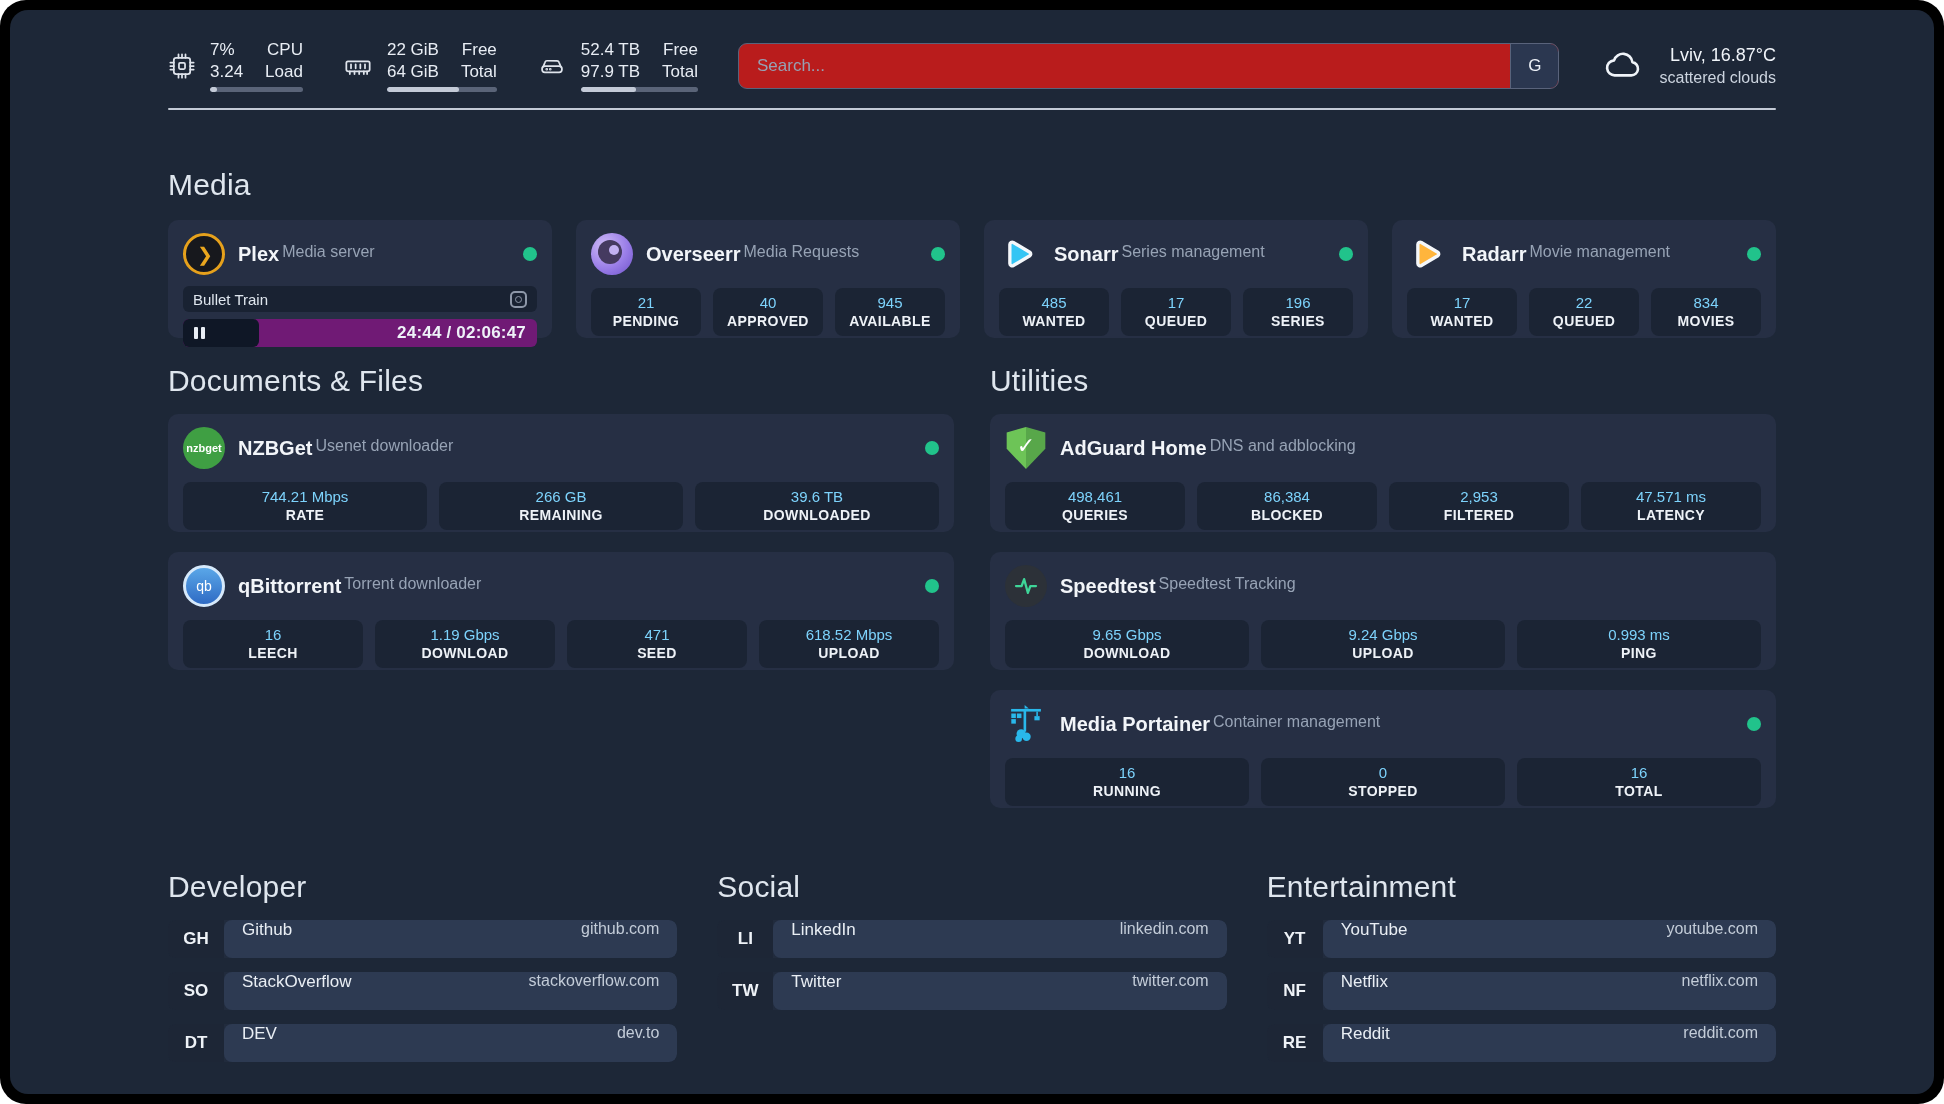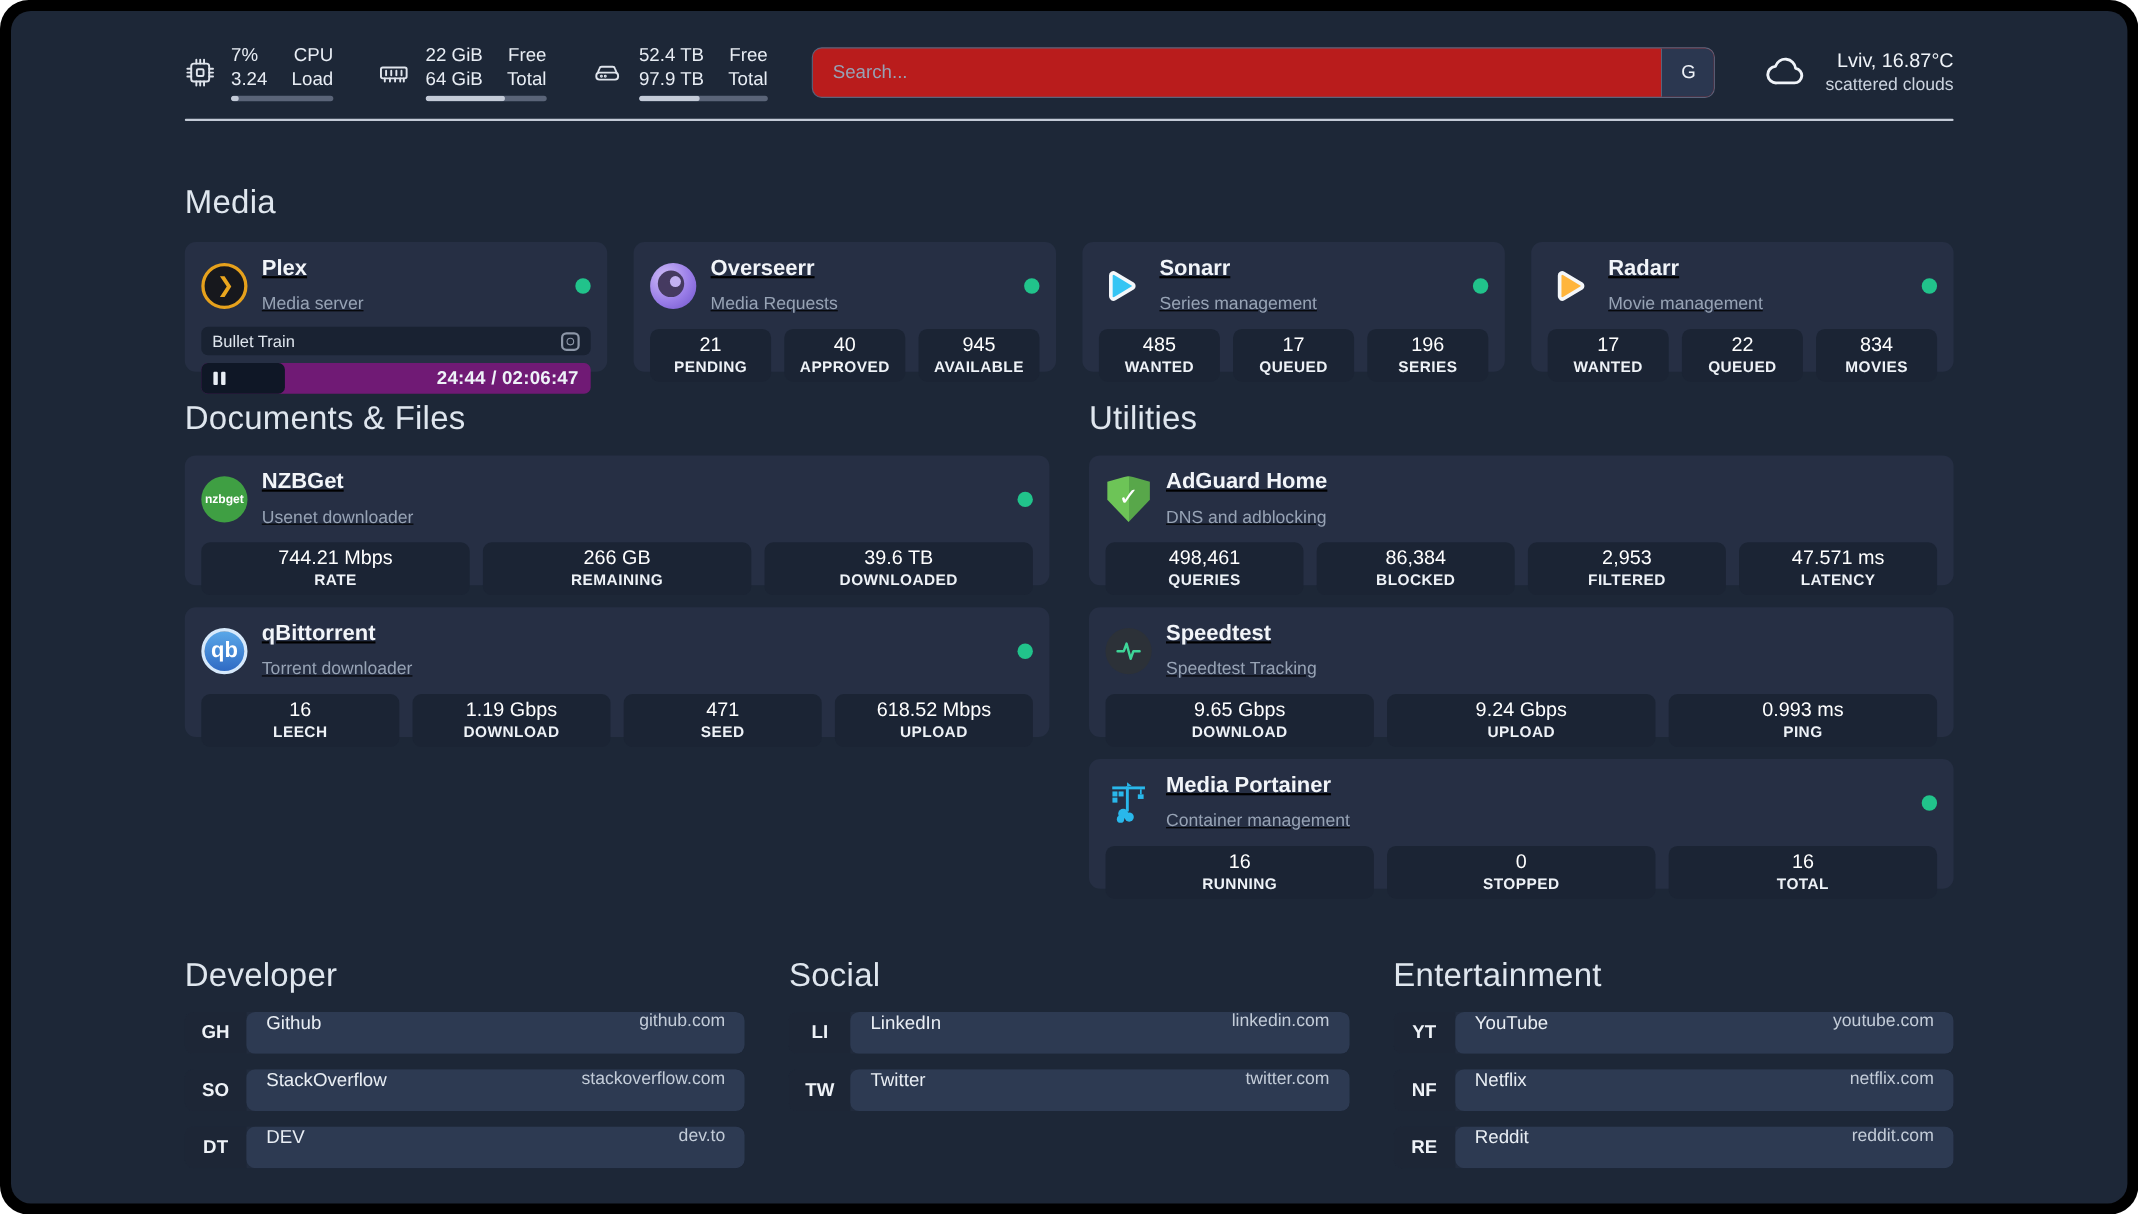--- a/index.html
+++ b/index.html
@@ -30,40 +30,40 @@
   .weather-line2 { font-size:16px; color:#ccd4df; }
   .divider { margin-top:16px; height:2px; background:#c3cad6; border-radius:1px; }
 
   
   .section-title { font-size:30px; color:#dfe6ee; font-weight:500; letter-spacing:.2px; }
   .media-title { margin-top:58px; margin-bottom:18px; }
   .media-grid { display:grid; grid-template-columns:repeat(4,1fr); gap:24px; }
   .card { background:#262f44; border-radius:10px; padding:13px 15px; height:118px; cursor:pointer; }
   .card.short { height:60px; }
   .card-head { display:flex; align-items:center; gap:13px; }
-  .card-titles { display:flex; flex-direction:column; gap:13px;text-decoration:underline; }
+  .card-titles { display:flex; flex-direction:row; gap:3px; }
   .card-name { font-size:20px; font-weight:700; color:#f2f5f9; line-height:1.1; }
   .card-desc { font-size:16px; color:#97a3b5; }
   .status-dot { width:14px; height:14px; border-radius:50%; background:#21c38b; margin-left:auto; align-self:center; flex:none; }
   .stats-row { display:flex; gap:12px; margin-top:13px; }
   .statbox { flex:1; background:#1b2434; border-radius:8px; height:48px; display:flex; flex-direction:column; align-items:center; justify-content:center; gap:2px; }
-  .statbox .v { font-size:18px; color:#ffffff; line-height:1.1; }
+  .statbox .v { font-size:15px; color:#7dd3fc; line-height:1.1; }
   .statbox .l { font-size:14px; font-weight:700; color:#eef2f7; letter-spacing:.4px; line-height:1.1; }
 
   
   .appicon { width:42px; height:42px; flex:none; display:flex; align-items:center; justify-content:center; }
   .icon-plex { border-radius:50%; background:#17181d; border:3px solid #e6a11c; }
   .icon-plex span { color:#eaa61e; font-size:19px; font-weight:700; transform:translateX(1px); }
   .icon-overseerr { border-radius:50%; background:radial-gradient(circle at 32% 30%, #cdbaf6, #9a7ee8 55%, #6e52ca); position:relative; overflow:hidden; }
   .icon-overseerr::before { content:""; position:absolute; width:24px; height:24px; border-radius:50%; background:#453a60; left:7px; top:7px; }
   .icon-overseerr::after { content:""; position:absolute; width:10px; height:10px; border-radius:50%; background:#c3b1f2; left:18px; top:12px; }
   .icon-nzbget { border-radius:50%; background:#3f9f43; }
   .icon-nzbget span { color:#fff; font-size:11px; font-weight:700; }
   .icon-qbit { border-radius:50%; background:linear-gradient(180deg,#5aa7e8,#2f6bc4); border:3px solid #d6e9fb; }
-  .icon-qbit span { color:#fff; font-size:20px; font-weight:700; }
+  .icon-qbit span { color:#fff; font-size:14px; font-weight:400; }
   .icon-fb { border-radius:10px; background:linear-gradient(180deg,#53b1f5,#1e7fd8); }
   .icon-fb .fb-circle { width:28px; height:28px; border-radius:50%; background:#fff; display:flex; align-items:center; justify-content:center; }
   .icon-fb .fb-disk { width:15px; height:15px; border-radius:3px; background:#2a8ae0; position:relative; }
   .icon-fb .fb-disk::after { content:""; position:absolute; top:1px; left:4px; width:7px; height:5px; background:#fff; border-radius:1px; }
   .icon-adguard { clip-path:polygon(50% 0%, 96% 13%, 96% 52%, 50% 100%, 4% 52%, 4% 13%); background:linear-gradient(90deg,#6dc457 50%, #58a74a 50%); }
   .icon-adguard span { color:#fff; font-size:22px; font-weight:700; margin-top:-4px; }
   .icon-speedtest { border-radius:50%; background:#2c3138; }
   .icon-dark-play { background:transparent; }
 
   

